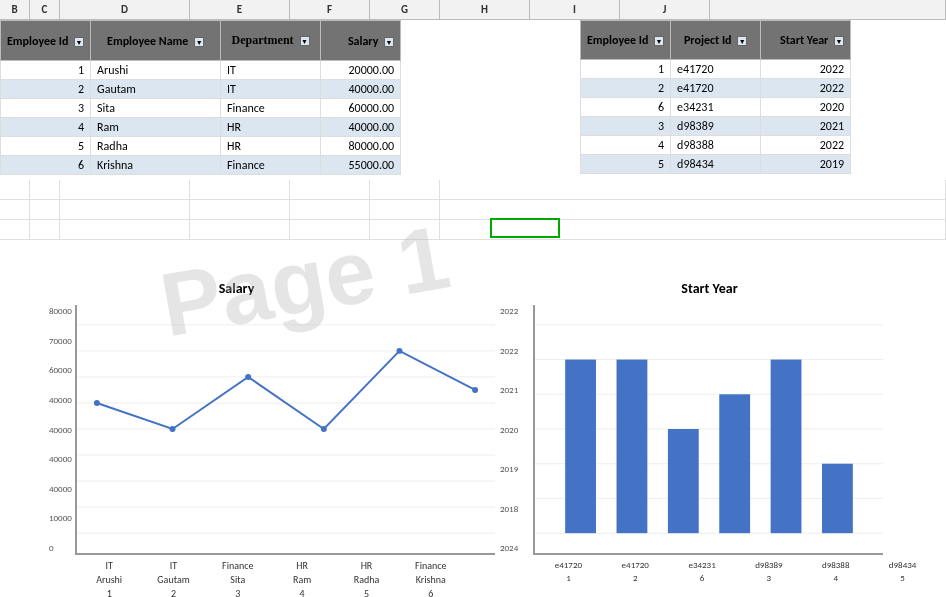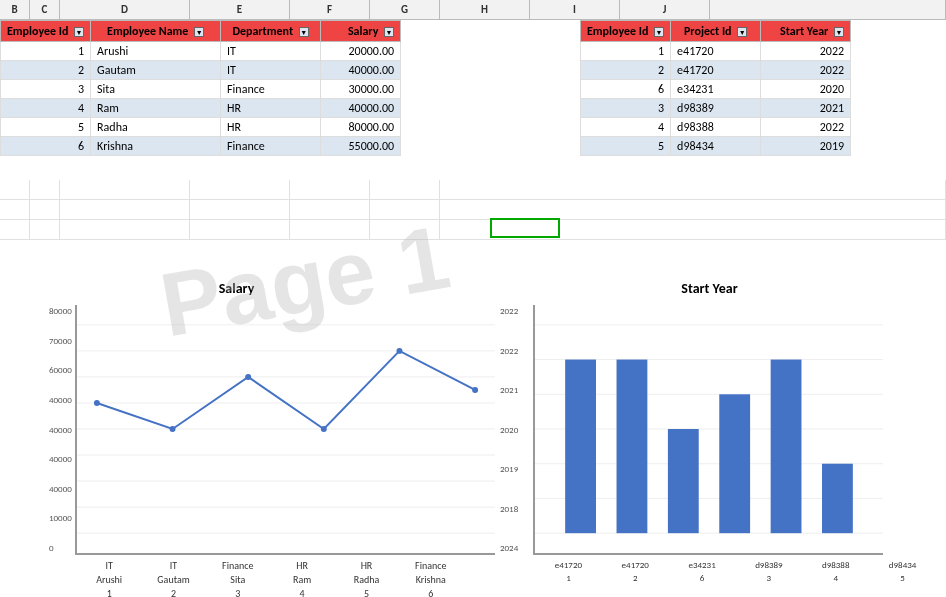--- a/index.html
+++ b/index.html
@@ -64,23 +64,23 @@
       top: 0;
       left: 580px;
     }
 
     table {
       border-collapse: collapse;
       font-size: 12px;
     }
 
     table th {
-      background: #ef4444;
+      background: #737373;
       border: 1px solid #bbb;
-      padding: 3px 6px;
+      padding: 12px 6px;
       font-weight: bold;
       white-space: nowrap;
       color: #000;
     }
 
     table td {
       border: 1px solid #ddd;
       padding: 2px 6px;
       white-space: nowrap;
     }
@@ -260,21 +260,21 @@
     <div class="left-table">
       <table>
         <thead>
           <tr>
             <th style="width:30px; text-align:right;">
               Employee Id <span class="filter-arrow">▼</span>
             </th>
             <th style="width:130px;">
               Employee Name <span class="filter-arrow">▼</span>
             </th>
-            <th style="width:100px;">
+            <th style="width:100px;font-family:Liberation Serif, serif;">
               Department <span class="filter-arrow">▼</span>
             </th>
             <th style="width:80px; text-align:right;">
               Salary <span class="filter-arrow">▼</span>
             </th>
           </tr>
         </thead>
         <tbody id="left-table-body">
         <tr class="row-odd">
     <td class="td-right">1</td>
@@ -285,21 +285,21 @@
             <tr class="row-even">
     <td class="td-right">2</td>
     <td>Gautam</td>
     <td>IT</td>
     <td class="td-right">40000.00</td>
   </tr>
             <tr class="row-odd">
     <td class="td-right">3</td>
     <td>Sita</td>
     <td>Finance</td>
-    <td class="td-right">30000.00</td>
+    <td class="td-right">60000.00</td>
   </tr>
             <tr class="row-even">
     <td class="td-right">4</td>
     <td>Ram</td>
     <td>HR</td>
     <td class="td-right">40000.00</td>
   </tr>
             <tr class="row-odd">
     <td class="td-right">5</td>
     <td>Radha</td>

